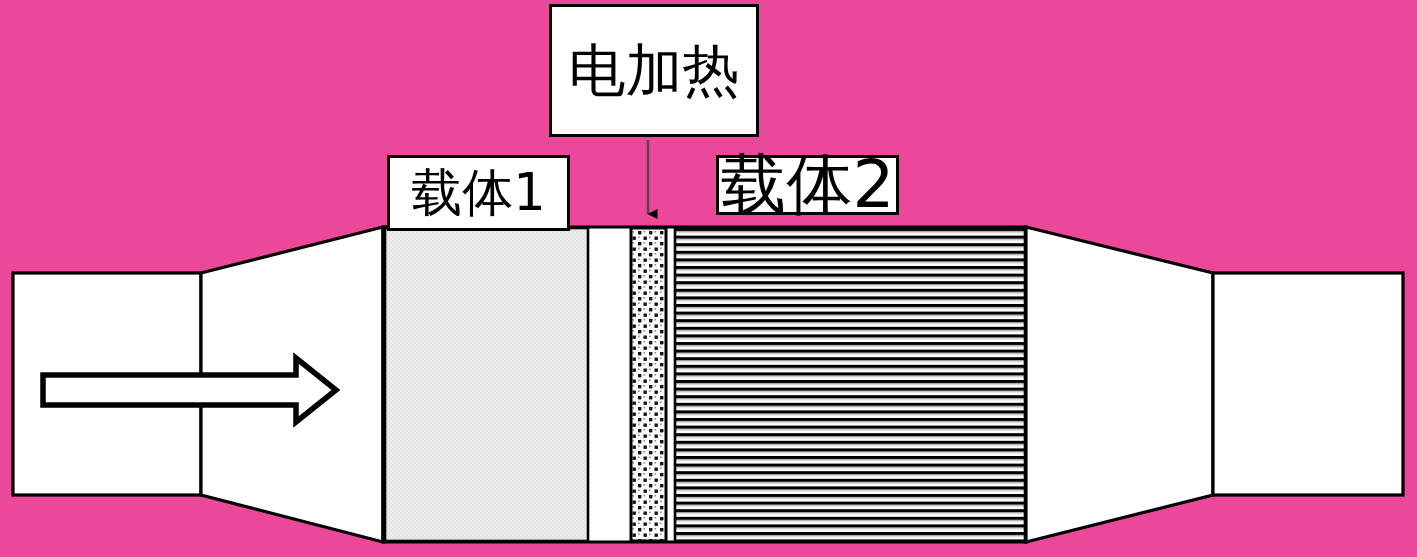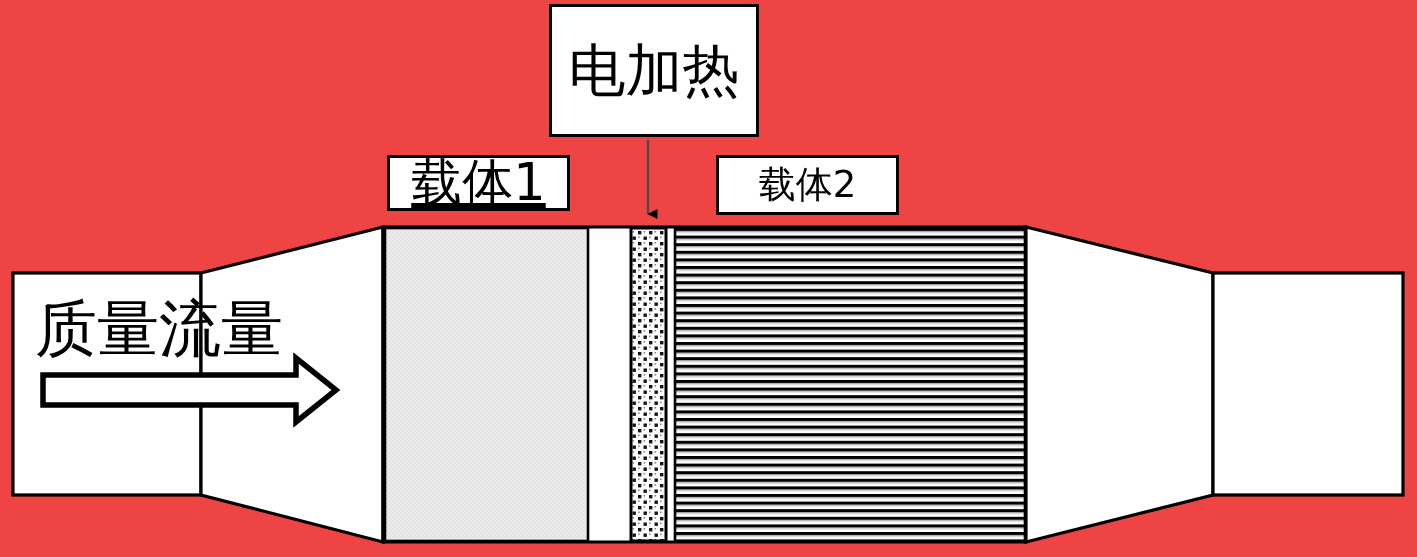--- a/index.html
+++ b/index.html
@@ -7,21 +7,21 @@
     padding: 0;
     background: #ffffff;
   }
   body {
     font-family: "DejaVu Sans", "Liberation Sans", sans-serif;
   }
   #stage {
     position: relative;
     width: 1417px;
     height: 557px;
-    background: #ef4444;
+    background: #ec4899;
     overflow: hidden;
   }
   #diagram-svg {
     position: absolute;
     left: 0;
     top: 0;
     width: 1417px;
     height: 557px;
     display: block;
   }
@@ -45,30 +45,29 @@
     width: 210px;
     height: 133px;
     font-size: 57px;
     letter-spacing: 0px;
   }
   #ehc-label .ln { display: block; }
   #sub1-label {
     left: 387px;
     top: 155px;
     width: 183px;
-    height: 56px;
+    height: 76px;
     font-size: 51px;
-    text-decoration: underline;
   }
   #sub2-label {
     left: 716px;
     top: 155px;
     width: 183px;
     height: 60px;
-    font-size: 37px;
+    font-size: 66px;
   }
   #flow-text {
     position: absolute;
     left: 35px;
     top: 298px;
     font-size: 62px;
     color: #000000;
     white-space: pre;
     line-height: 1;
   }
@@ -132,15 +131,14 @@
   </div>
 
   <div class="label-box" id="sub1-label">
     <span>载体1</span>
   </div>
 
   <div class="label-box" id="sub2-label">
     <span>载体2</span>
   </div>
 
-  <div id="flow-text">质量流量</div>
 
 </div>
 
 </body></html>

